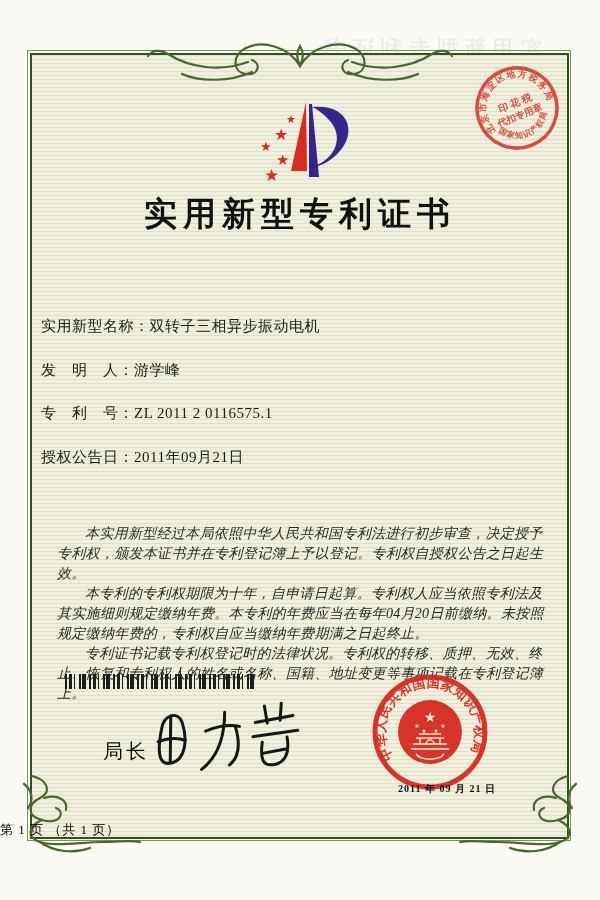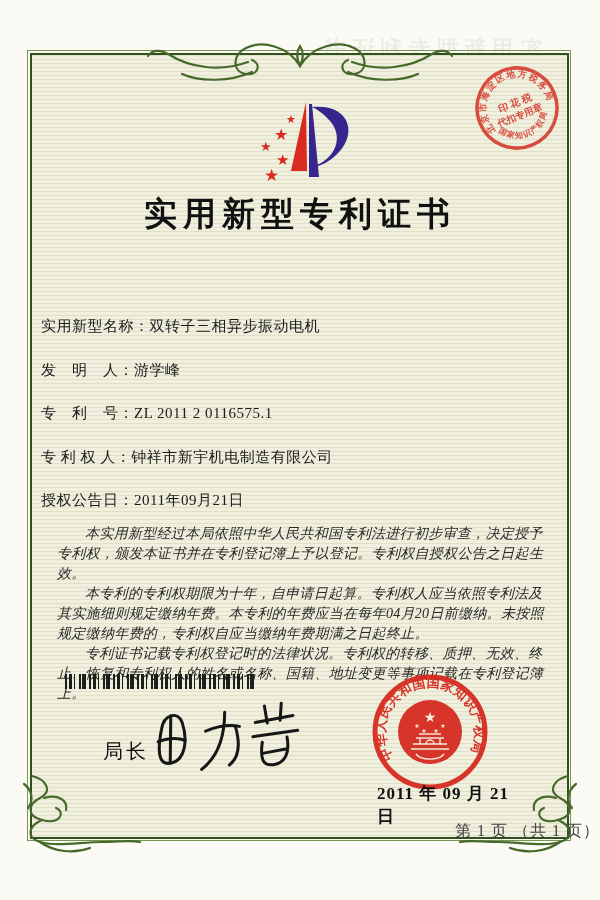--- a/index.html
+++ b/index.html
@@ -29,24 +29,24 @@
            letter-spacing:.3px;}
   .barcode{position:absolute;left:65px;top:674px;width:190px;height:15px;
      background:repeating-linear-gradient(90deg,
         #1d1d1d 0 2px, transparent 2px 4px,
         #1d1d1d 4px 7px, transparent 7px 9px,
         #1d1d1d 9px 10px, transparent 10px 14px,
         #1d1d1d 14px 16px, transparent 16px 17px,
         #1d1d1d 17px 21px, transparent 21px 24px);}
   .director{position:absolute;left:103px;top:738px;font-size:20px;letter-spacing:3px;color:#111;}
   .signature{position:absolute;left:148px;top:698px;}
-  .issue-date{position:absolute;left:377px;top:782px;width:140px;font-size:17px;
-      font-weight:700;letter-spacing:1px;color:#101010;}
-  .page-footer{position:absolute;left:0;top:821px;width:600px;text-align:right;
-      font-size:16px;letter-spacing:1px;color:#404040;}
+  .issue-date{position:absolute;left:377px;top:782px;width:140px;font-size:10px;
+      font-weight:700;letter-spacing:1px;color:#101010;text-align:center;}
+  .page-footer{position:absolute;left:0;top:821px;width:600px;text-align:left;
+      font-size:13px;letter-spacing:1px;color:#000000;}
   .seal{position:absolute;left:360px;top:662px;opacity:.93;}
   .stamp{position:absolute;left:462px;top:53px;opacity:.88;transform:rotate(-22deg);}
   .ghost{position:absolute;left:295px;top:34px;width:270px;text-align:center;
       transform:scaleX(-1);opacity:.08;font-size:22px;font-weight:700;
       letter-spacing:6px;color:#444;}
   svg text{font-family:"Liberation Serif","DejaVu Serif",serif;}
 </style>
 </head>
 <body>
 
@@ -101,23 +101,20 @@
 
   <div class="fields">
     <div class="field-row">
       <span class="lab">实用新型名称：</span><span>双转子三相异步振动电机</span>
     </div>
     <div class="field-row">
       <span class="lab">发　明　人：</span><span>游学峰</span>
     </div>
     <div class="field-row">
       <span class="lab">专　利　号：</span><span>ZL 2011 2 0116575.1</span>
-    </div>
-    <div class="field-row">
-      <span class="lab">专 利 权 人：</span><span>钟祥市新宇机电制造有限公司</span>
     </div>
     <div class="field-row">
       <span class="lab">授权公告日：</span><span>2011年09月21日</span>
     </div>
   </div>
 
   <div class="paras">
     <p>本实用新型经过本局依照中华人民共和国专利法进行初步审查，决定授予专利权，颁发本证书并在专利登记簿上予以登记。专利权自授权公告之日起生效。</p>
     <p>本专利的专利权期限为十年，自申请日起算。专利权人应当依照专利法及其实施细则规定缴纳年费。本专利的年费应当在每年04月20日前缴纳。未按照规定缴纳年费的，专利权自应当缴纳年费期满之日起终止。</p>
     <p>专利证书记载专利权登记时的法律状况。专利权的转移、质押、无效、终止、恢复和专利权人的姓名或名称、国籍、地址变更等事项记载在专利登记簿上。</p>

